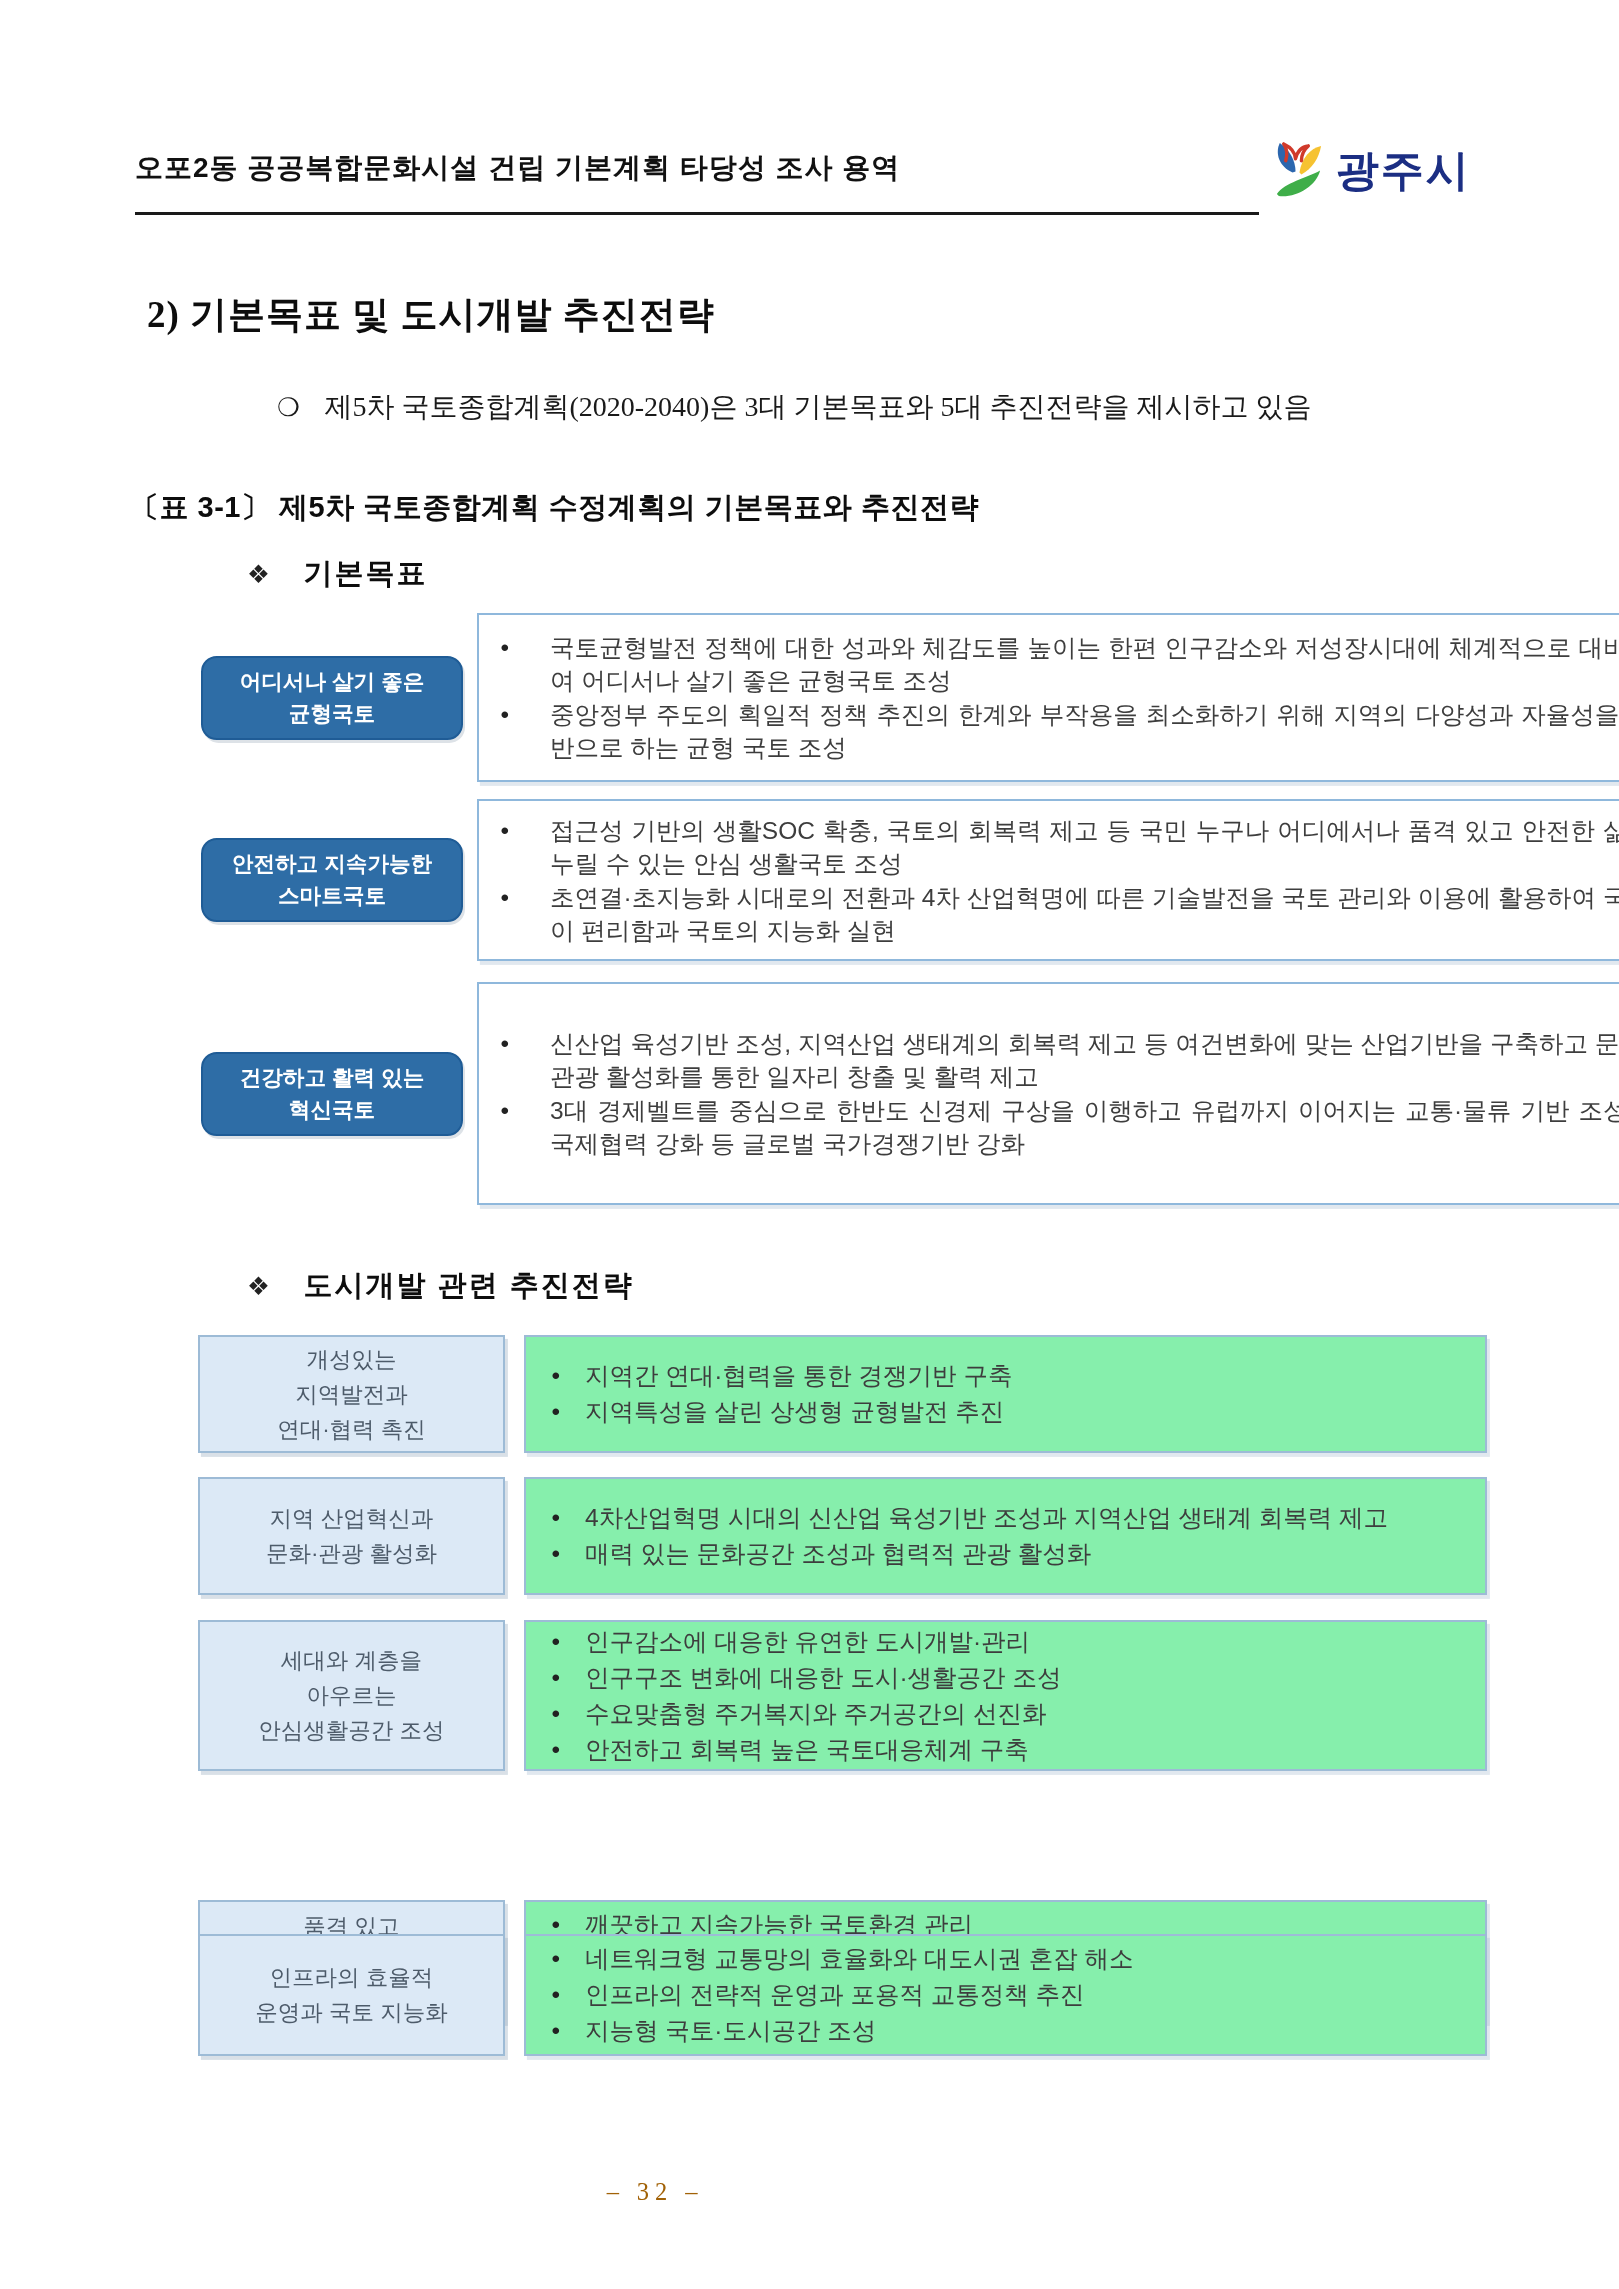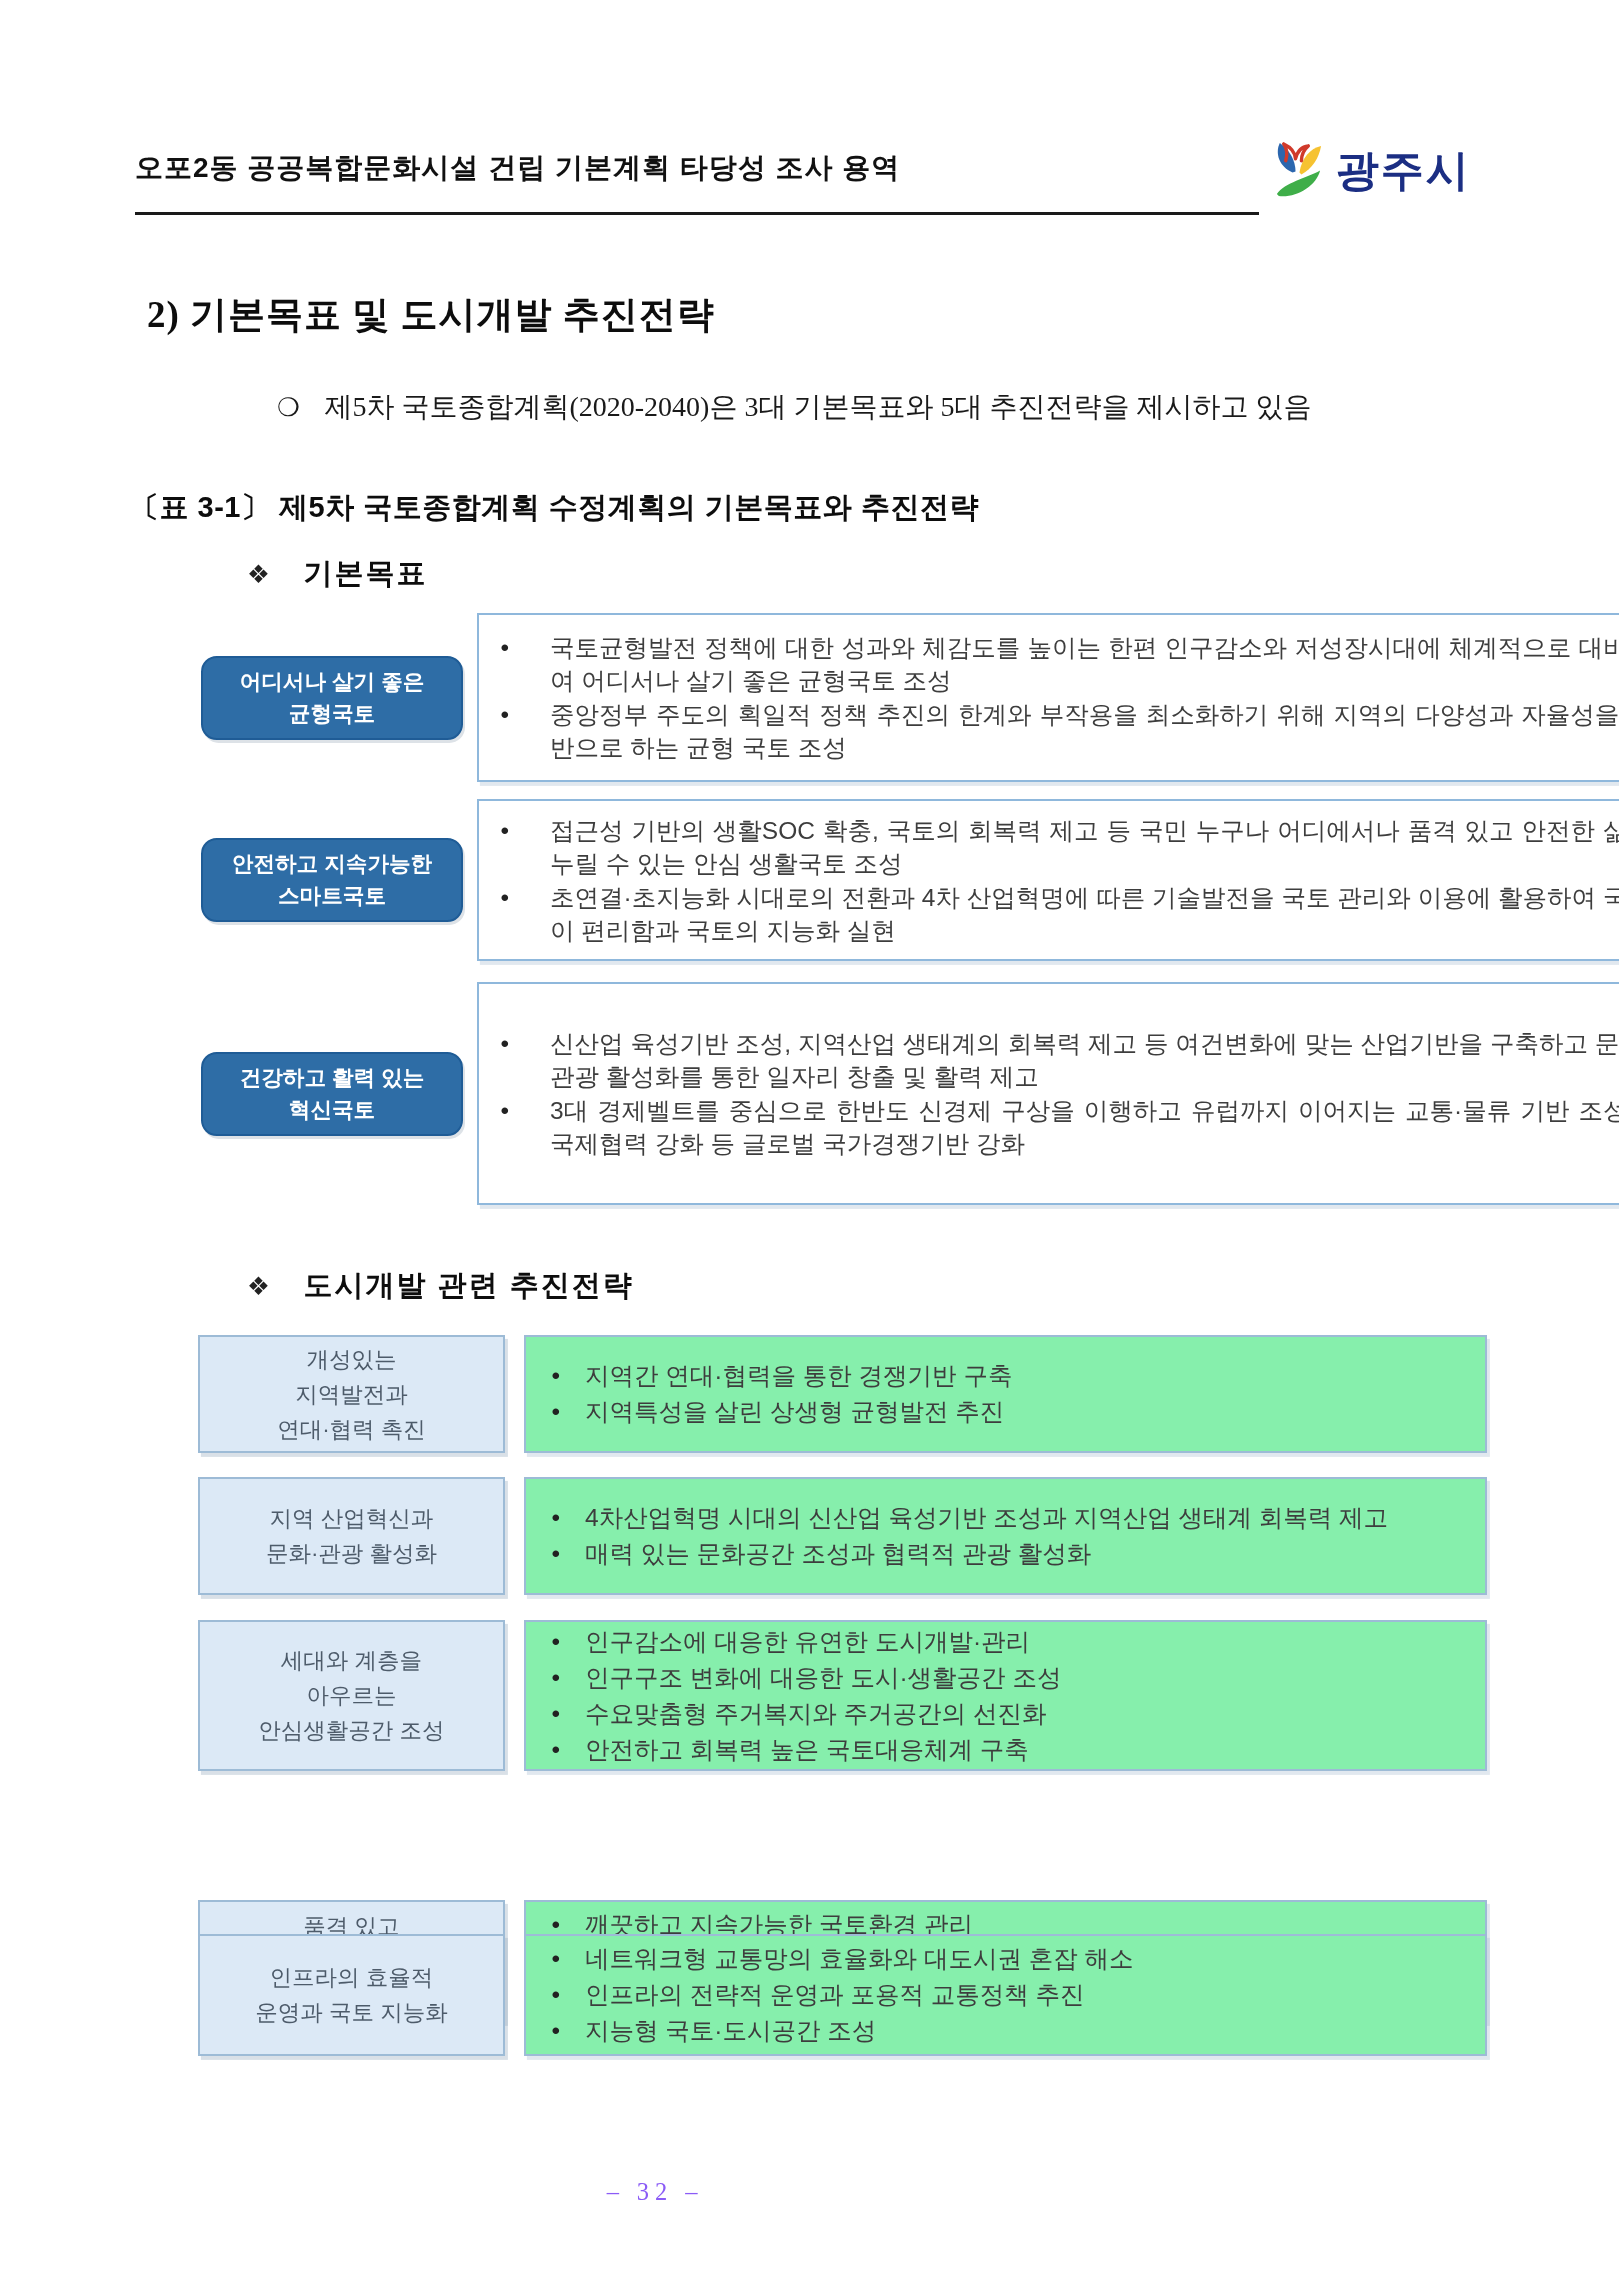--- a/index.html
+++ b/index.html
@@ -94,21 +94,21 @@
     position:relative;padding-left:59px;margin:2px 0;
     font-size:24.5px;line-height:34px;color:#3d3d3d;text-align:justify;
   }
   .strat-box li::before{
     content:"\2022";position:absolute;left:25.5px;top:0;font-size:24.5px;color:#222;
   }
   
   .footer{
     position:absolute;left:0;top:2178px;width:1310px;text-align:center;
     font-family:"Liberation Serif","DejaVu Serif",serif;
-    font-size:24.5px;color:#8b5cf6;letter-spacing:5.9px;
+    font-size:24.5px;color:#a16207;letter-spacing:5.9px;
   }
 </style>
 </head>
 <body>
 
 <div class="page">
 
   <div class="header-title">오포2동 공공복합문화시설 건립 기본계획 타당성 조사 용역</div>
   <div class="header-rule"></div>
   <div class="logo">

